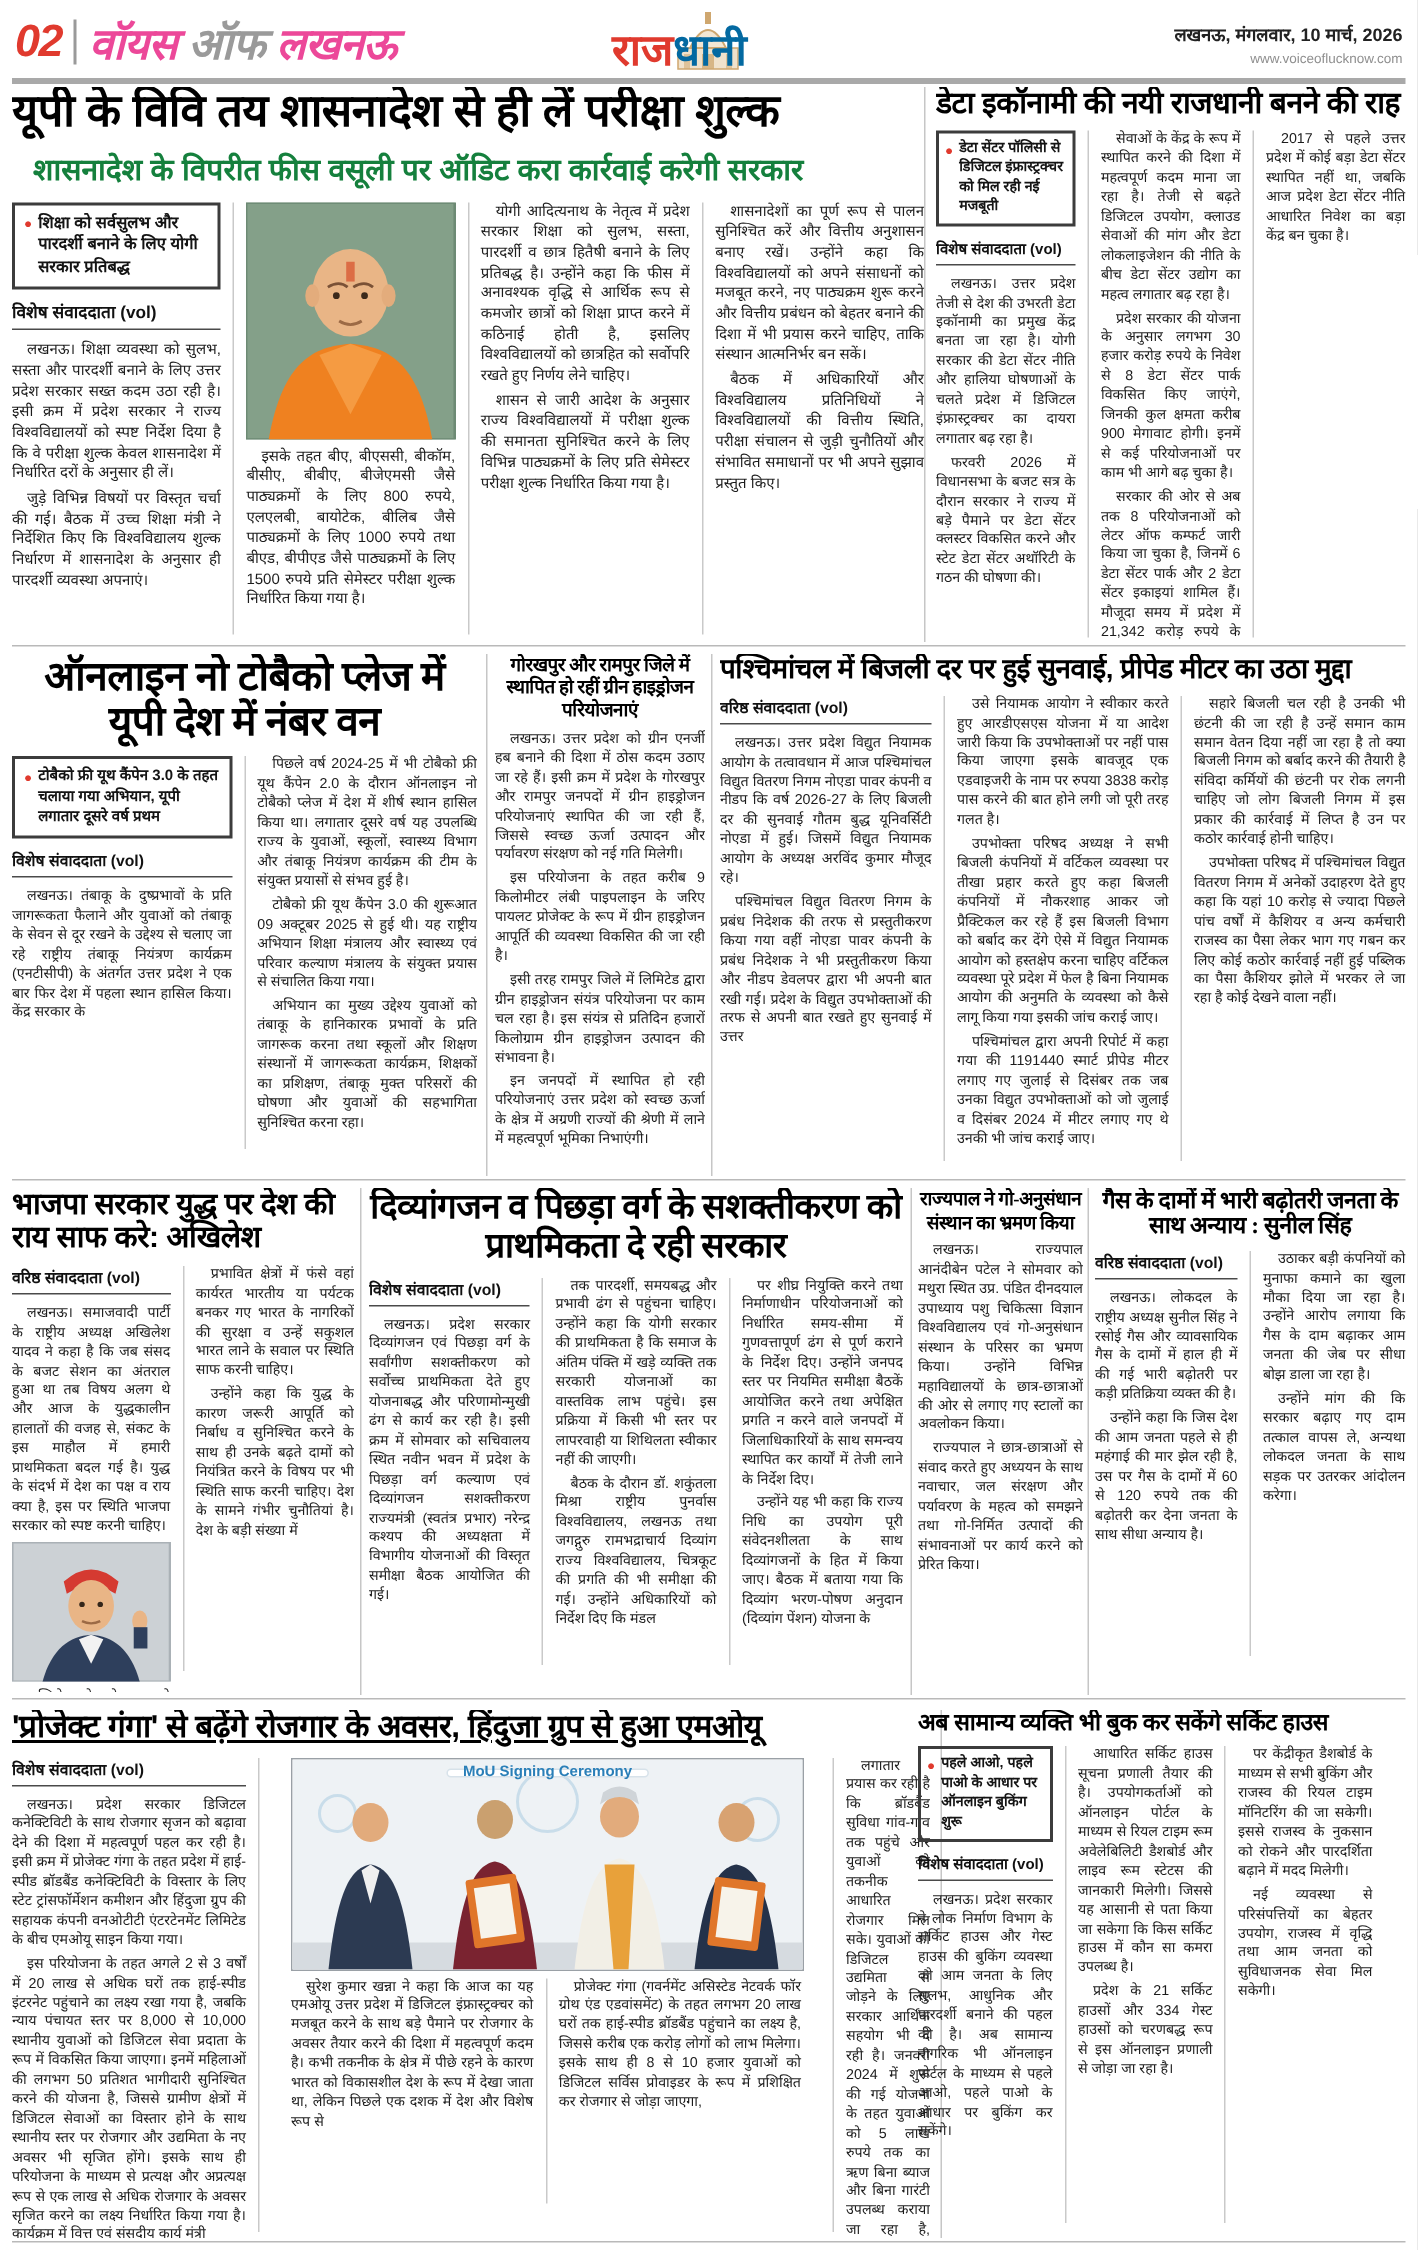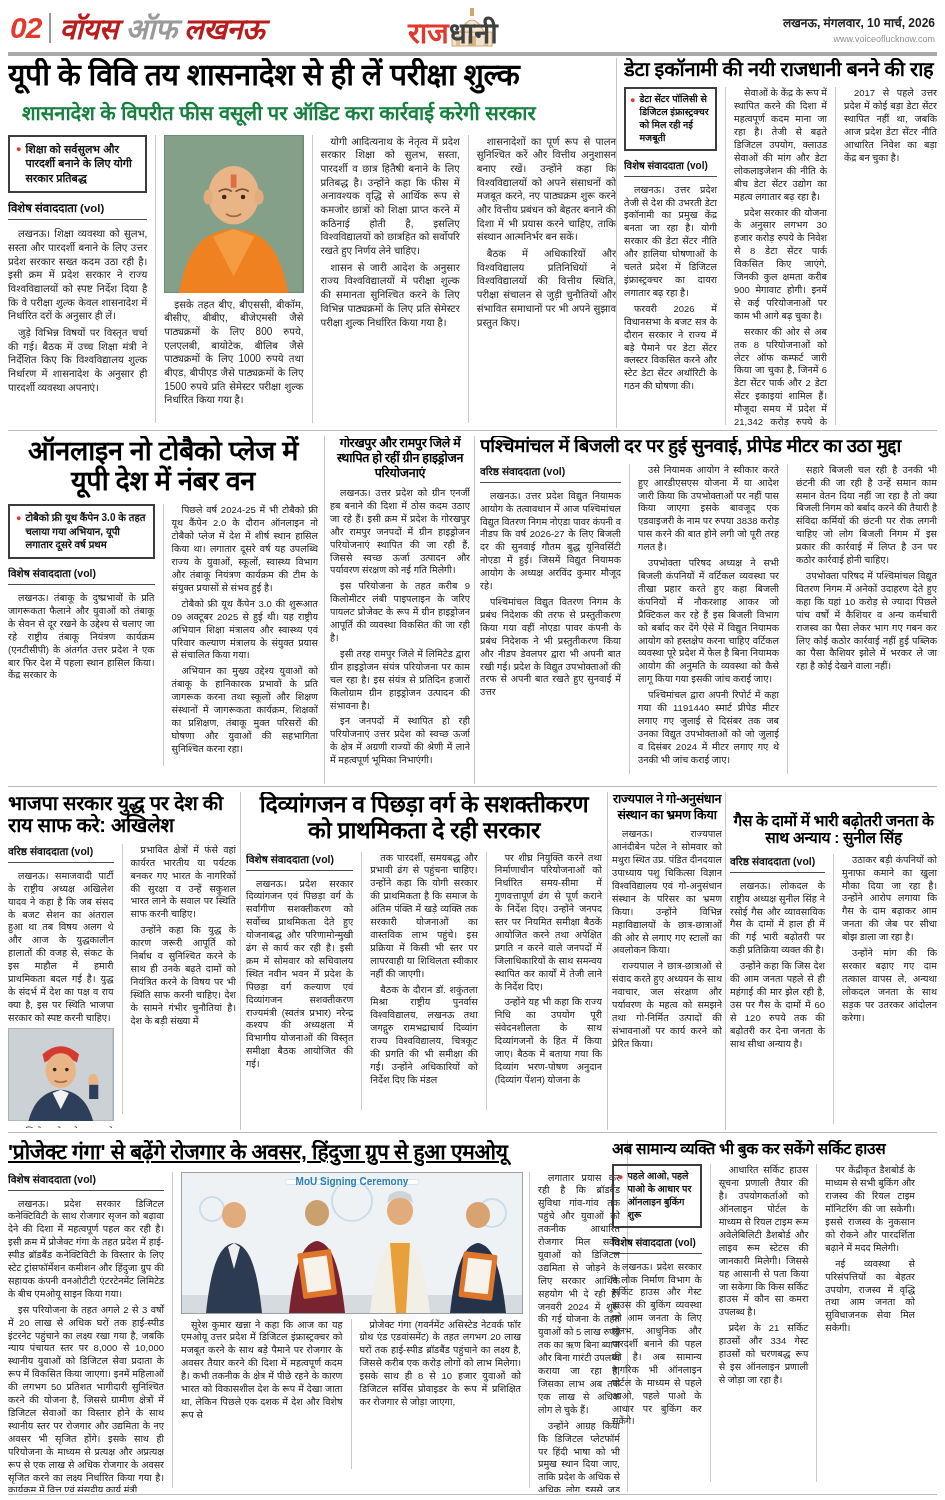--- a/index.html
+++ b/index.html
@@ -4,27 +4,27 @@
 <style>
   html,body{margin:0;padding:0;background:#d9d9d9;}
   .page{position:relative;width:945px;height:1500px;margin:0 auto;background:#ffffff;
         font-family:"Liberation Sans","DejaVu Sans",sans-serif;color:#1b1b1b;overflow:hidden;}
   
   .hdr{position:absolute;top:6px;left:10px;right:10px;height:44px;}
   .hdr-left{position:absolute;left:0;top:2px;display:flex;align-items:center;gap:8px;font-style:italic;}
   .pgnum{font-size:30px;font-weight:800;color:#e03a2e;letter-spacing:-1px;}
   .hdr-bar{width:2px;height:30px;background:#9a9a9a;}
   .mast{font-size:29px;font-weight:800;letter-spacing:-0.5px;}
-  .mast .w1,.mast .w3{color:#b91c1c;}
+  .mast .w1,.mast .w3{color:#ec4899;}
   .mast .w2{color:#9a9a9a;}
   .logo{position:absolute;left:398px;top:0;width:150px;height:44px;}
   .logo svg{position:absolute;left:34px;top:0;}
   .logo-text{position:absolute;left:0;top:6px;font-size:29px;font-weight:800;}
   .logo-red{color:#e03a2e;}
-  .logo-teal{color:#404040;}
+  .logo-teal{color:#0369a1;}
   .hdr-right{position:absolute;right:0;top:8px;text-align:right;}
   .dateline{font-size:12px;font-weight:700;color:#222;}
   .website{font-size:9px;color:#8f8f8f;margin-top:3px;}
   .thickrule{position:absolute;top:52px;left:8px;right:8px;height:4px;background:#a9a9a9;}
   
   .hrule{position:absolute;left:8px;right:8px;height:1px;background:#b9b9b9;}
   .vrule{position:absolute;width:1px;background:#c6c6c6;}
   
   .sec{position:absolute;overflow:hidden;}
   .art-head{font-weight:800;color:#000;line-height:1.12;letter-spacing:-0.3px;}
@@ -36,21 +36,21 @@
           padding-bottom:4px;margin:0 0 7px 0;}
   .cols{display:flex;align-items:stretch;}
   .col{flex:1;min-width:0;padding:0 8px;}
   .col:first-child{padding-left:0;}
   .col:last-child{padding-right:0;}
   .col + .col{border-left:1px solid #c9c9c9;}
   .body p{margin:0 0 3px 0;font-size:10px;line-height:1.37;text-align:justify;text-indent:10px;color:#1c1c1c;}
   .small p{font-size:9.5px;line-height:1.36;}
   .photo{width:100%;margin:0 0 5px 0;line-height:0;}
   .photo svg{width:100%;height:auto;display:block;}
-  .center{text-align:center;}
+  .center{text-align:center;font-family:Liberation Serif, serif;}
   .nowrap{white-space:nowrap;}
 </style>
 </head>
 <body>
 
 <div class="page">
 
   <div class="hdr">
     <div class="hdr-left">
       <span class="pgnum">02</span>
@@ -258,21 +258,21 @@
   </section>
 
   <section class="sec" style="left:612px;top:792px;width:110px;height:336px;">
     <div class="art-head center" style="font-size:12.5px;line-height:1.25;">राज्यपाल ने गो-अनुसंधान संस्थान का भ्रमण किया</div>
     <div class="body small" style="margin-top:5px;">
       <p>लखनऊ। राज्यपाल आनंदीबेन पटेल ने सोमवार को मथुरा स्थित उप्र. पंडित दीनदयाल उपाध्याय पशु चिकित्सा विज्ञान विश्वविद्यालय एवं गो-अनुसंधान संस्थान के परिसर का भ्रमण किया। उन्होंने विभिन्न महाविद्यालयों के छात्र-छात्राओं की ओर से लगाए गए स्टालों का अवलोकन किया।</p>
       <p>राज्यपाल ने छात्र-छात्राओं से संवाद करते हुए अध्ययन के साथ नवाचार, जल संरक्षण और पर्यावरण के महत्व को समझने तथा गो-निर्मित उत्पादों की संभावनाओं पर कार्य करने को प्रेरित किया।</p>
     </div>
   </section>
 
-  <section class="sec" style="left:730px;top:792px;width:207px;height:336px;margin-top:20px;">
+  <section class="sec" style="left:730px;top:792px;width:207px;height:336px;">
     <div class="art-head center" style="font-size:15.5px;">गैस के दामों में भारी बढ़ोतरी जनता के साथ अन्याय : सुनील सिंह</div>
     <div class="cols body small" style="height:270px;margin-top:7px;">
       <div class="col">
         <div class="byline" style="font-size:10.5px;">वरिष्ठ संवाददाता (vol)</div>
         <p>लखनऊ। लोकदल के राष्ट्रीय अध्यक्ष सुनील सिंह ने रसोई गैस और व्यावसायिक गैस के दामों में हाल ही में की गई भारी बढ़ोतरी पर कड़ी प्रतिक्रिया व्यक्त की है।</p>
         <p>उन्होंने कहा कि जिस देश की आम जनता पहले से ही महंगाई की मार झेल रही है, उस पर गैस के दामों में 60 से 120 रुपये तक की बढ़ोतरी कर देना जनता के साथ सीधा अन्याय है।</p>
       </div>
       <div class="col">
         <p>उठाकर बड़ी कंपनियों को मुनाफा कमाने का खुला मौका दिया जा रहा है। उन्होंने आरोप लगाया कि गैस के दाम बढ़ाकर आम जनता की जेब पर सीधा बोझ डाला जा रहा है।</p>
         <p>उन्होंने मांग की कि सरकार बढ़ाए गए दाम तत्काल वापस ले, अन्यथा लोकदल जनता के साथ सड़क पर उतरकर आंदोलन करेगा।</p>
@@ -281,21 +281,21 @@
   </section>
 
   <section class="sec" style="left:8px;top:1140px;width:612px;height:352px;">
     <div class="art-head nowrap" style="font-size:21px;text-decoration:underline;">'प्रोजेक्ट गंगा' से बढ़ेंगे रोजगार के अवसर, हिंदुजा ग्रुप से हुआ एमओयू</div>
     <div style="display:flex;margin-top:8px;height:316px;">
       <div class="body small" style="width:156px;flex:none;padding-right:8px;">
         <div class="byline" style="font-size:10.5px;">विशेष संवाददाता (vol)</div>
         <p>लखनऊ। प्रदेश सरकार डिजिटल कनेक्टिविटी के साथ रोजगार सृजन को बढ़ावा देने की दिशा में महत्वपूर्ण पहल कर रही है। इसी क्रम में प्रोजेक्ट गंगा के तहत प्रदेश में हाई-स्पीड ब्रॉडबैंड कनेक्टिविटी के विस्तार के लिए स्टेट ट्रांसफॉर्मेशन कमीशन और हिंदुजा ग्रुप की सहायक कंपनी वनओटीटी एंटरटेनमेंट लिमिटेड के बीच एमओयू साइन किया गया।</p>
         <p>इस परियोजना के तहत अगले 2 से 3 वर्षों में 20 लाख से अधिक घरों तक हाई-स्पीड इंटरनेट पहुंचाने का लक्ष्य रखा गया है, जबकि न्याय पंचायत स्तर पर 8,000 से 10,000 स्थानीय युवाओं को डिजिटल सेवा प्रदाता के रूप में विकसित किया जाएगा। इनमें महिलाओं की लगभग 50 प्रतिशत भागीदारी सुनिश्चित करने की योजना है, जिससे ग्रामीण क्षेत्रों में डिजिटल सेवाओं का विस्तार होने के साथ स्थानीय स्तर पर रोजगार और उद्यमिता के नए अवसर भी सृजित होंगे। इसके साथ ही परियोजना के माध्यम से प्रत्यक्ष और अप्रत्यक्ष रूप से एक लाख से अधिक रोजगार के अवसर सृजित करने का लक्ष्य निर्धारित किया गया है। कार्यक्रम में वित्त एवं संसदीय कार्य मंत्री</p>
       </div>
-      <div style="width:340px;flex:none;border-left:1px solid #c9c9c9;padding:0 8px;">
+      <div style="width:340px;flex:none;border-left:1px solid #c9c9c9;padding:0 21px;">
         <div class="photo" style="position:relative;border:1px solid #9aa0a6;">
           <svg viewBox="0 0 340 140">
             <rect width="340" height="140" fill="#eef2f5"></rect>
             <circle cx="170" cy="28" r="20" fill="none" stroke="#c9ddea" stroke-width="2"></circle>
             <circle cx="310" cy="40" r="14" fill="none" stroke="#c9ddea" stroke-width="2"></circle>
             <circle cx="30" cy="36" r="12" fill="none" stroke="#c9ddea" stroke-width="2"></circle>
             <rect x="0" y="122" width="340" height="18" fill="#d6dbe0"></rect>
 
             <ellipse cx="52" cy="42" rx="12" ry="13" fill="#e2ab7c"></ellipse>
             <path d="M24 140 C30 84 40 72 52 70 C64 72 74 84 80 140 Z" fill="#2c3a52"></path>

